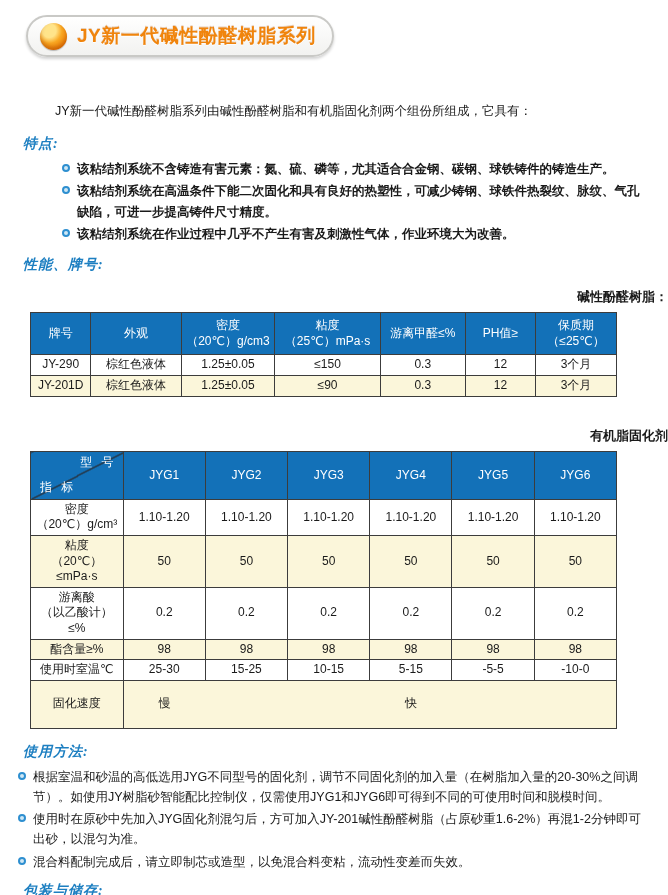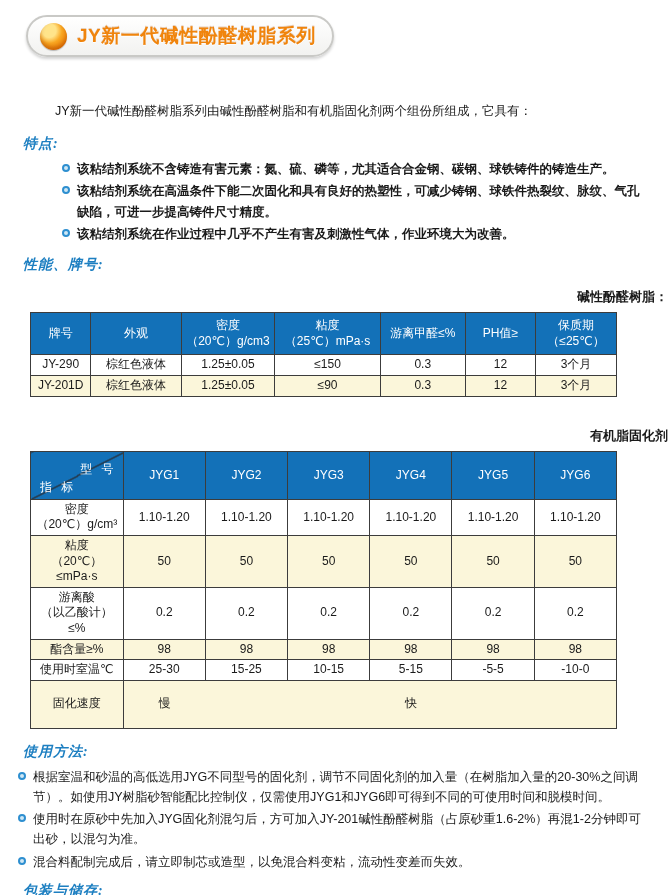--- a/index.html
+++ b/index.html
@@ -110,21 +110,21 @@
   tr.cream td{background:var(--row-cream);}
   
   .hardener-table thead th{height:40px;}
   .corner-cell{
     position:relative;
     background-image:linear-gradient(to bottom right,
       transparent 49.2%, #27303a 49.2%, #27303a 50.8%, transparent 50.8%);
     padding:0;
   }
   .corner-top{
-    position:absolute;top:10px;right:6px;
+    position:absolute;top:3px;right:6px;
     font-size:12px;letter-spacing:3px;color:#fff;text-align:center;
   }
   .corner-bottom{
     position:absolute;bottom:3px;left:9px;
     font-size:12px;letter-spacing:3px;color:#fff;
   }
   .speed-cell{padding:0;}
   .speed-flex{display:flex;width:100%;}
   .speed-slow{width:16.7%;text-align:center;}
   .speed-fast{flex:1;text-align:center;}

